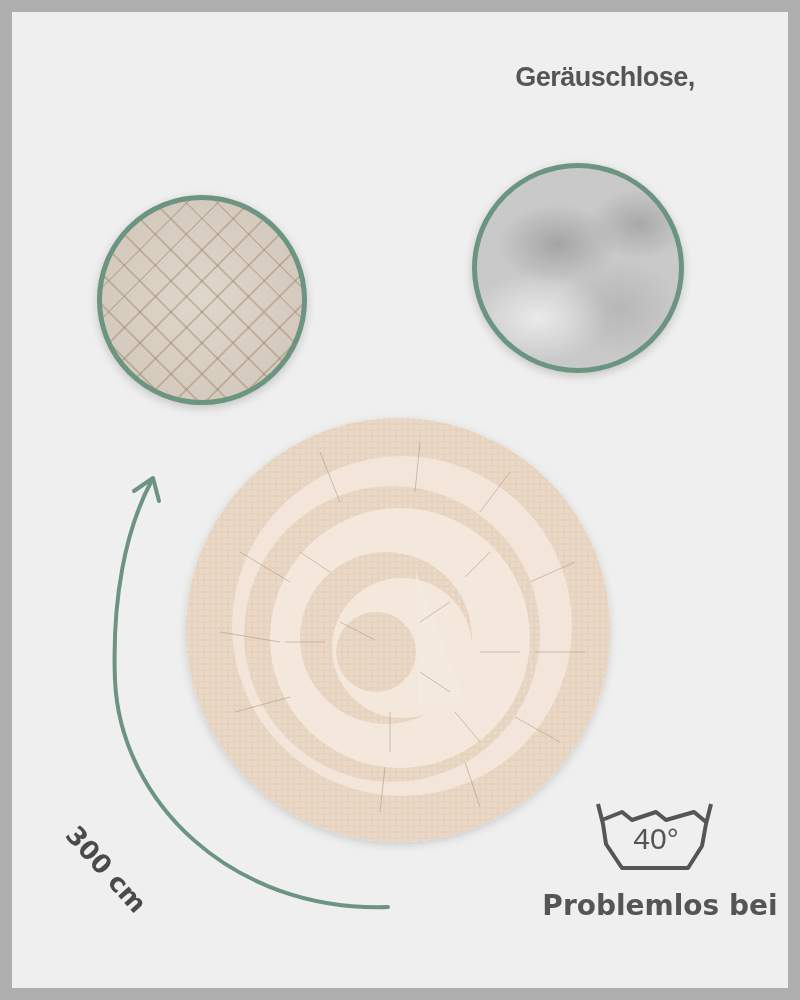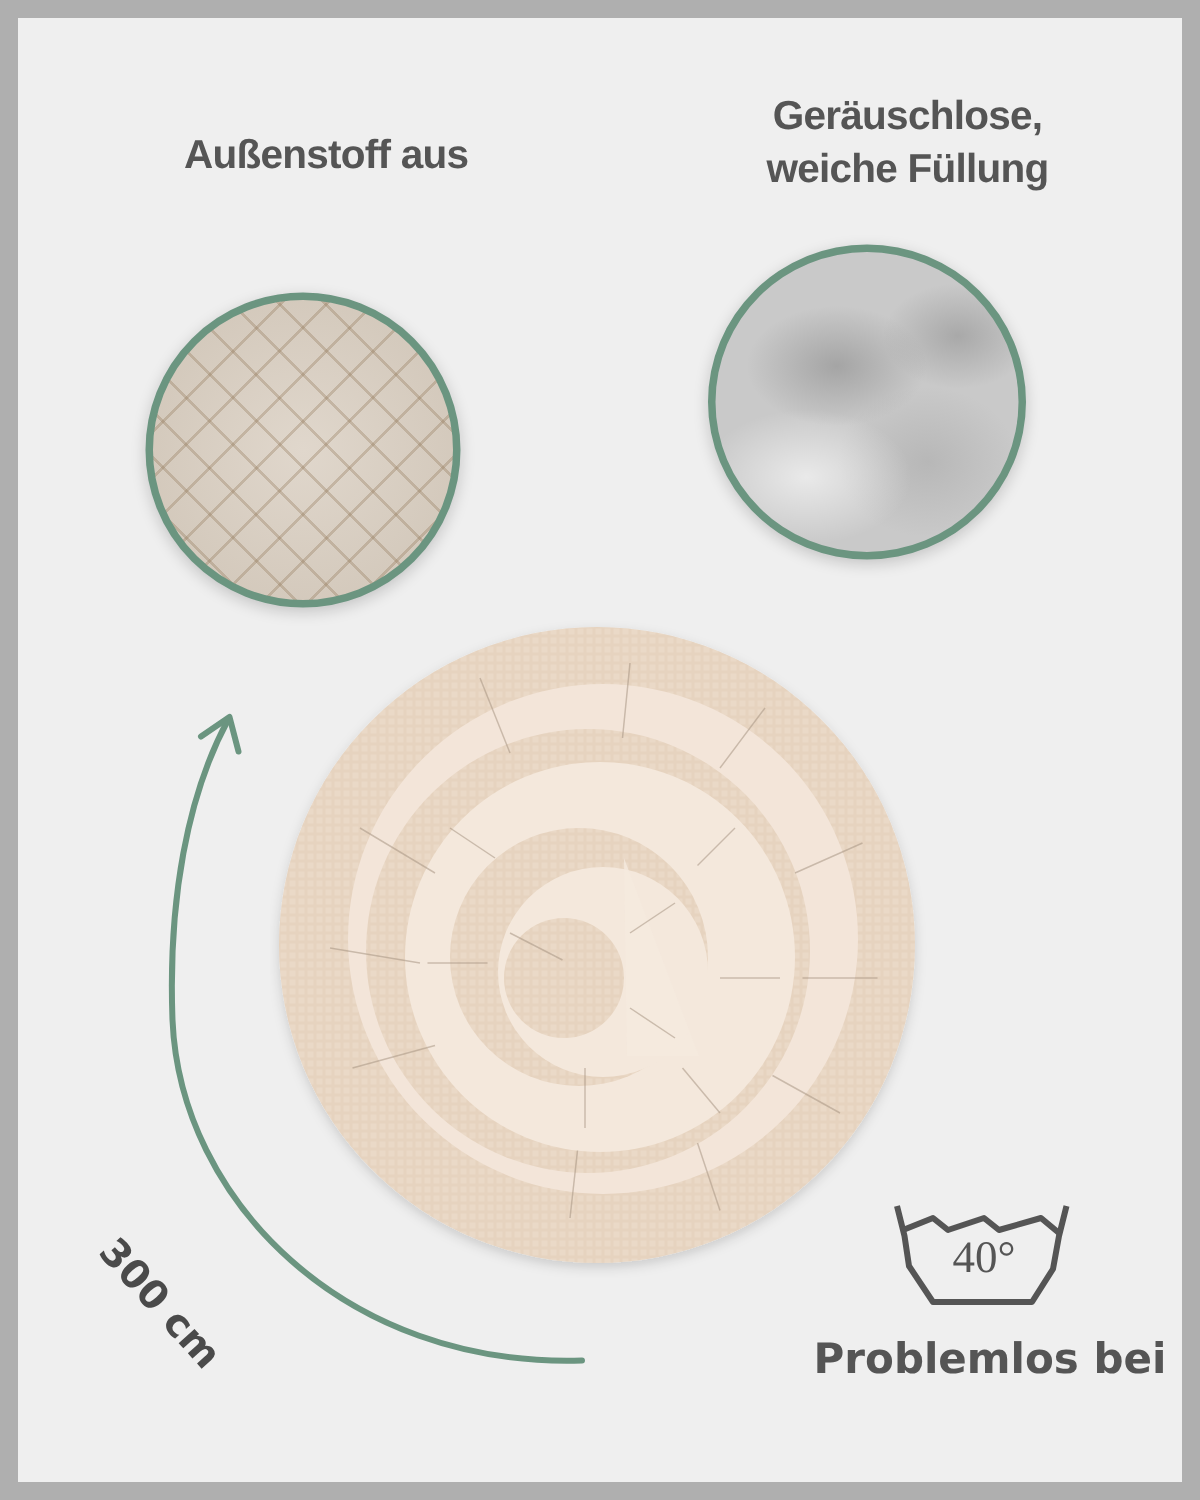--- a/index.html
+++ b/index.html
@@ -61,37 +61,35 @@
     color: #4a4a4a;
     transform: rotate(48deg);
     transform-origin: left top;
     white-space: nowrap;
   }
   .wash-icon { position: absolute; left: 594px; top: 802px; width: 122px; height: 80px; }
   .wash-temp {
     position: absolute;
     left: 594px; top: 822px; width: 124px;
     text-align: center;
-    font-family: Liberation Serif, serif;
+    font-family: Liberation Sans, sans-serif;
     font-size: 30px; color: #555555;
   }
   .label-wash { left: 530px; top: 886px; width: 260px; font-family: "DejaVu Sans", sans-serif; font-size: 28px; line-height: 1.42; }
 </style>
 </head>
 <body>
 
 <div class="panel"></div>
 
 <div class="label cond label-fabric">
-  <div>Außenstoff aus</div>
 </div>
 
 <div class="label cond label-filling">
   <div>Geräuschlose,</div>
-  <div>weiche Füllung</div>
 </div>
 
 <div class="circle circle-fabric"></div>
 <div class="circle circle-filling"></div>
 
 <svg class="roll" viewBox="0 0 440 440">
   <defs>
     <pattern id="waffle" width="6" height="6" patternUnits="userSpaceOnUse">
       <rect width="6" height="6" fill="#e6d3bf"></rect>
       <rect x="1" y="1" width="4" height="4" fill="#ead9c7"></rect>

